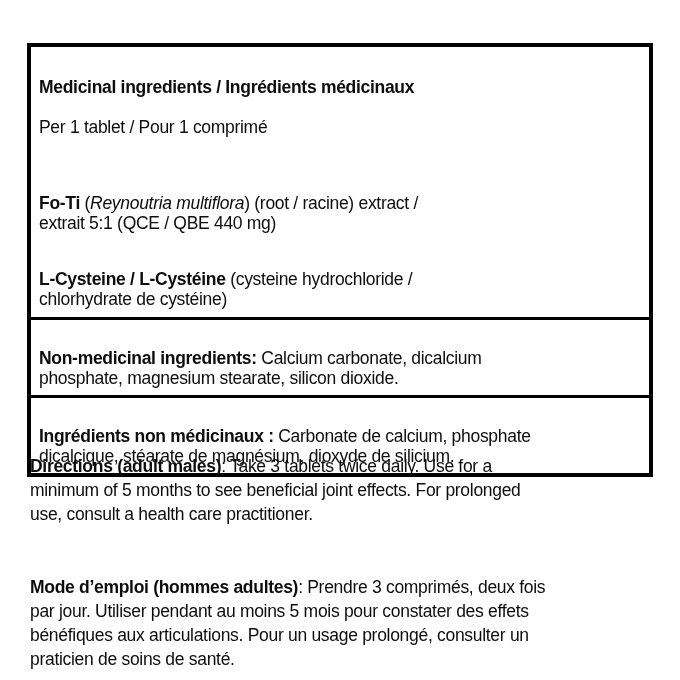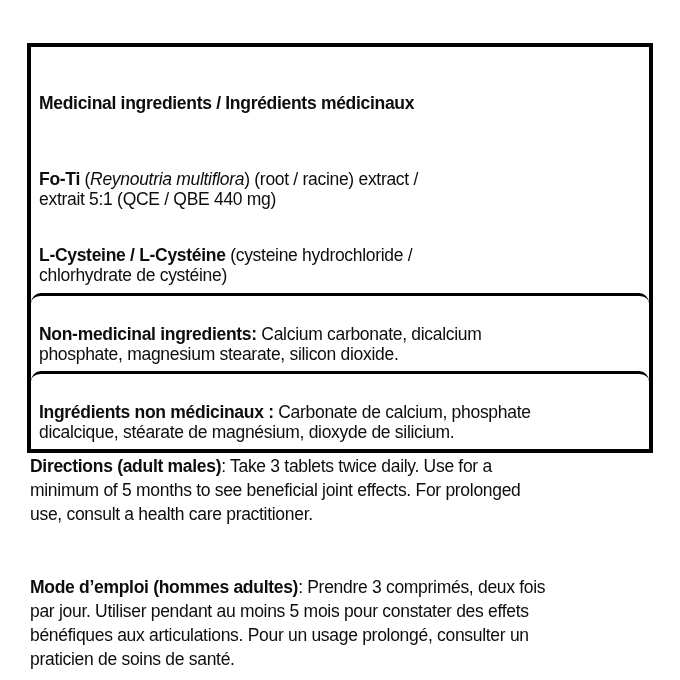--- a/index.html
+++ b/index.html
@@ -24,26 +24,25 @@
   .panel {
     position: absolute;
     left: 27px;
     top: 43px;
     width: 626px;
     box-sizing: border-box;
     border: 4px solid #000000;
     background: #ffffff;
   }
   .sec {
-    padding: 26px 10px 8px 8px;
+    padding: 10px 10px 8px 8px;
   }
   .sec + .sec {
     border-top: 3px solid #000000;
     padding: 8px 10px 7px 8px;
-    border-radius: 10px;
   }
   .para {
     margin: 16px 0 0 0;
     font-size: 17.5px;
     line-height: 20px;
     letter-spacing: -0.3px;
     white-space: pre-line;
   }
   .para.first {
     margin-top: 0;
@@ -72,20 +71,21 @@
 </head>
 <body>
 
 <div class="page">
 
   <section class="panel">
 
     <div class="sec">
       <p class="para first">
         <span class="b block">Medicinal ingredients / Ingrédients médicinaux</span>
+        <span class="block">Per 1 tablet / Pour 1 comprimé</span>
       </p>
 
 
       <p class="para">
         <span class="b">Fo-Ti</span><span> (</span><span class="i">Reynoutria multiflora</span><span>) (root / racine) extract /
 extrait 5:1 (QCE / QBE 440 mg)</span>
       </p>
 
       <p class="para">
         <span class="b">L-Cysteine / L-Cystéine</span><span> (cysteine hydrochloride /

